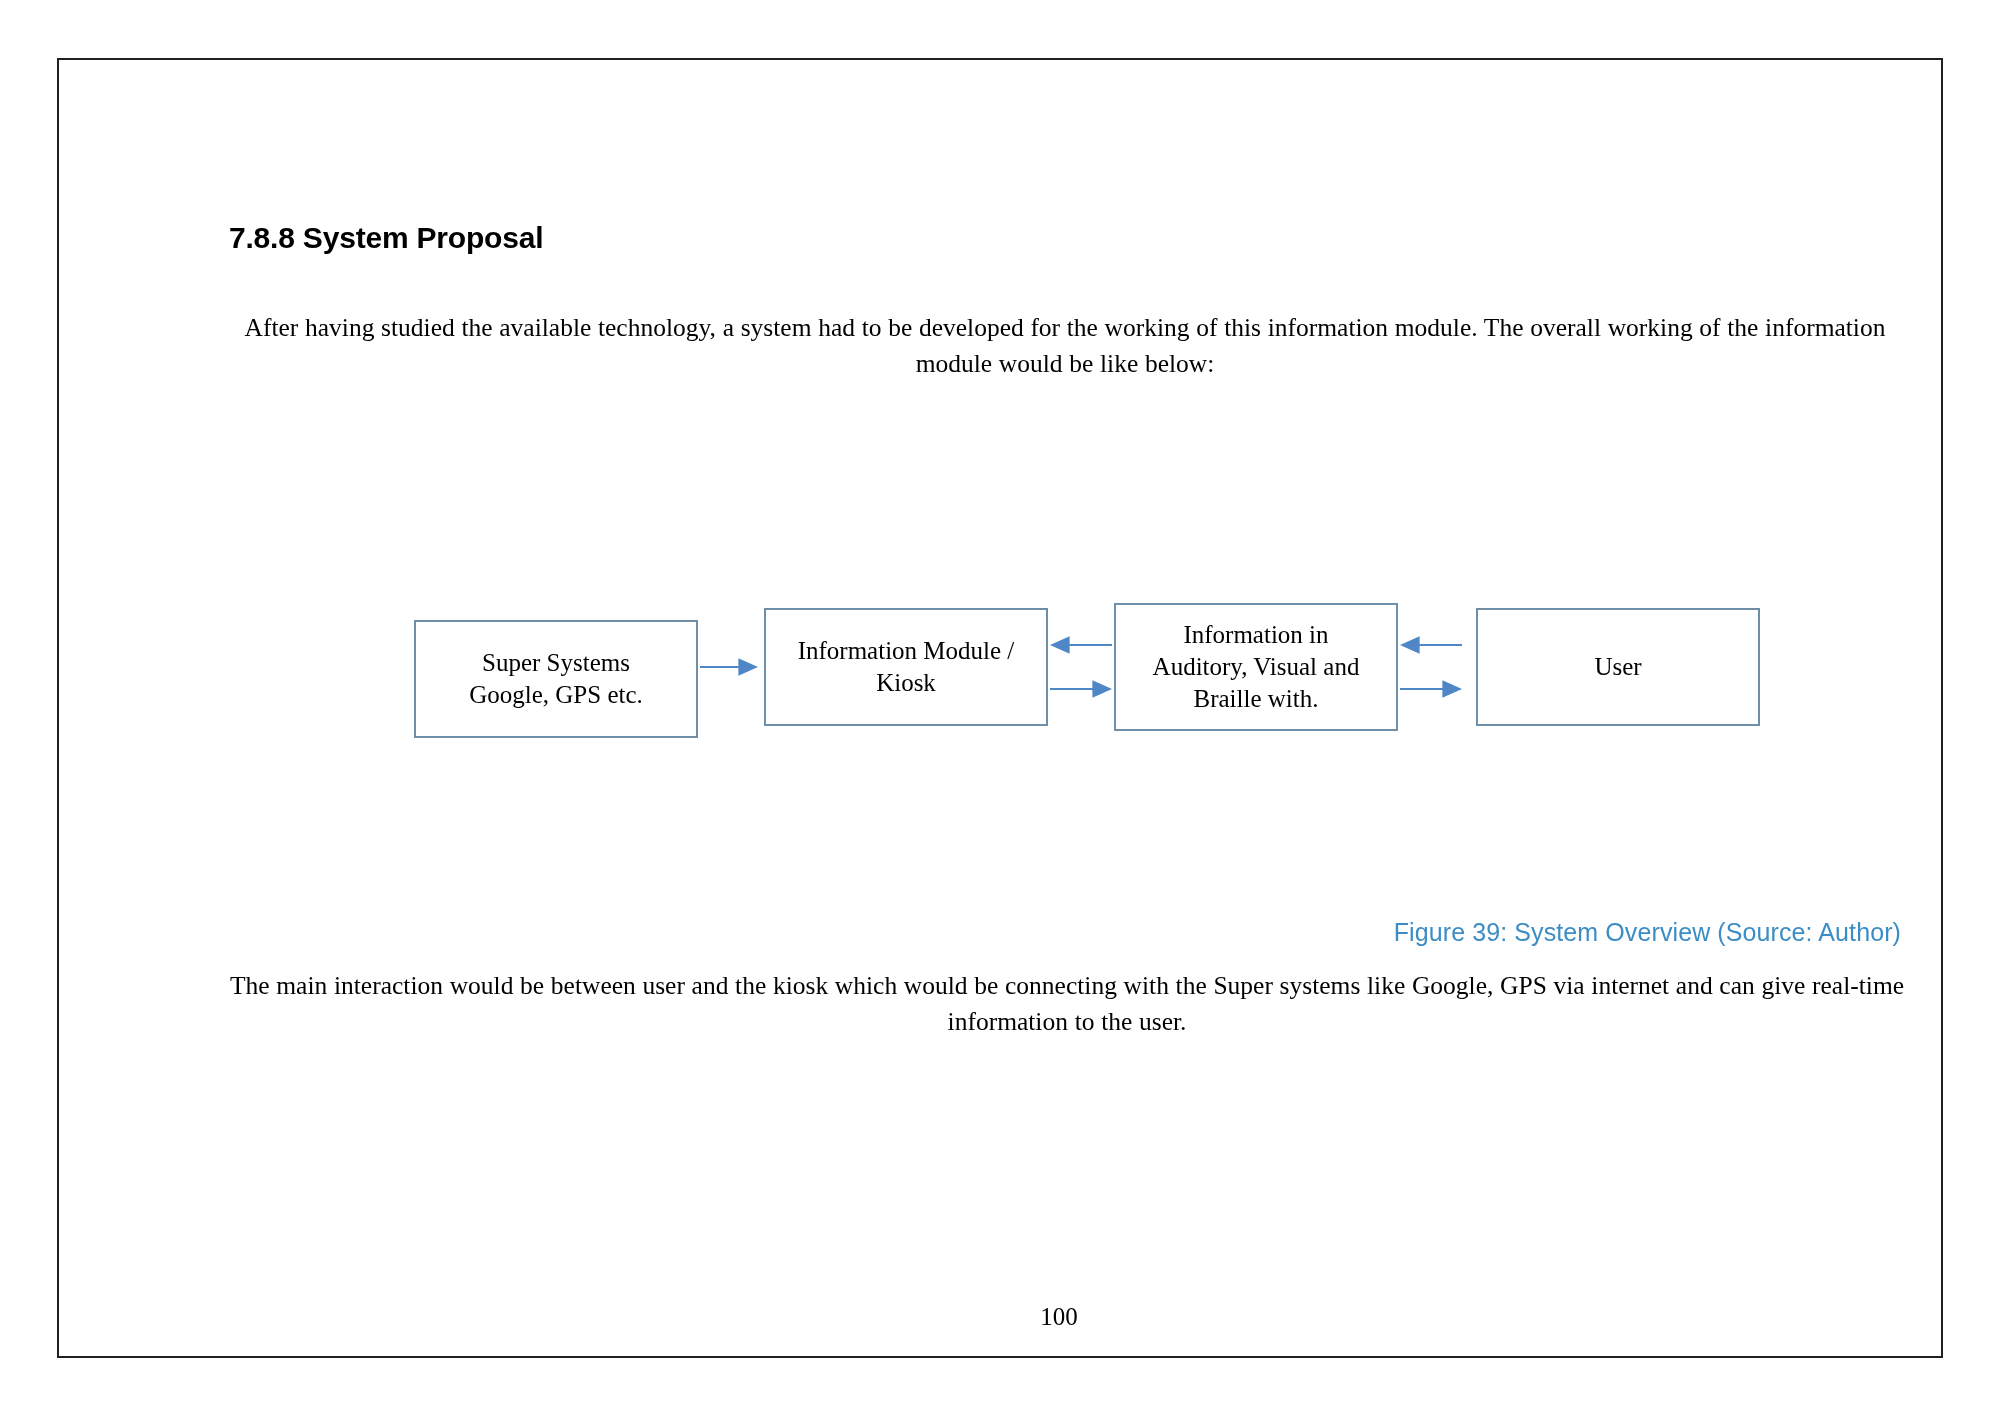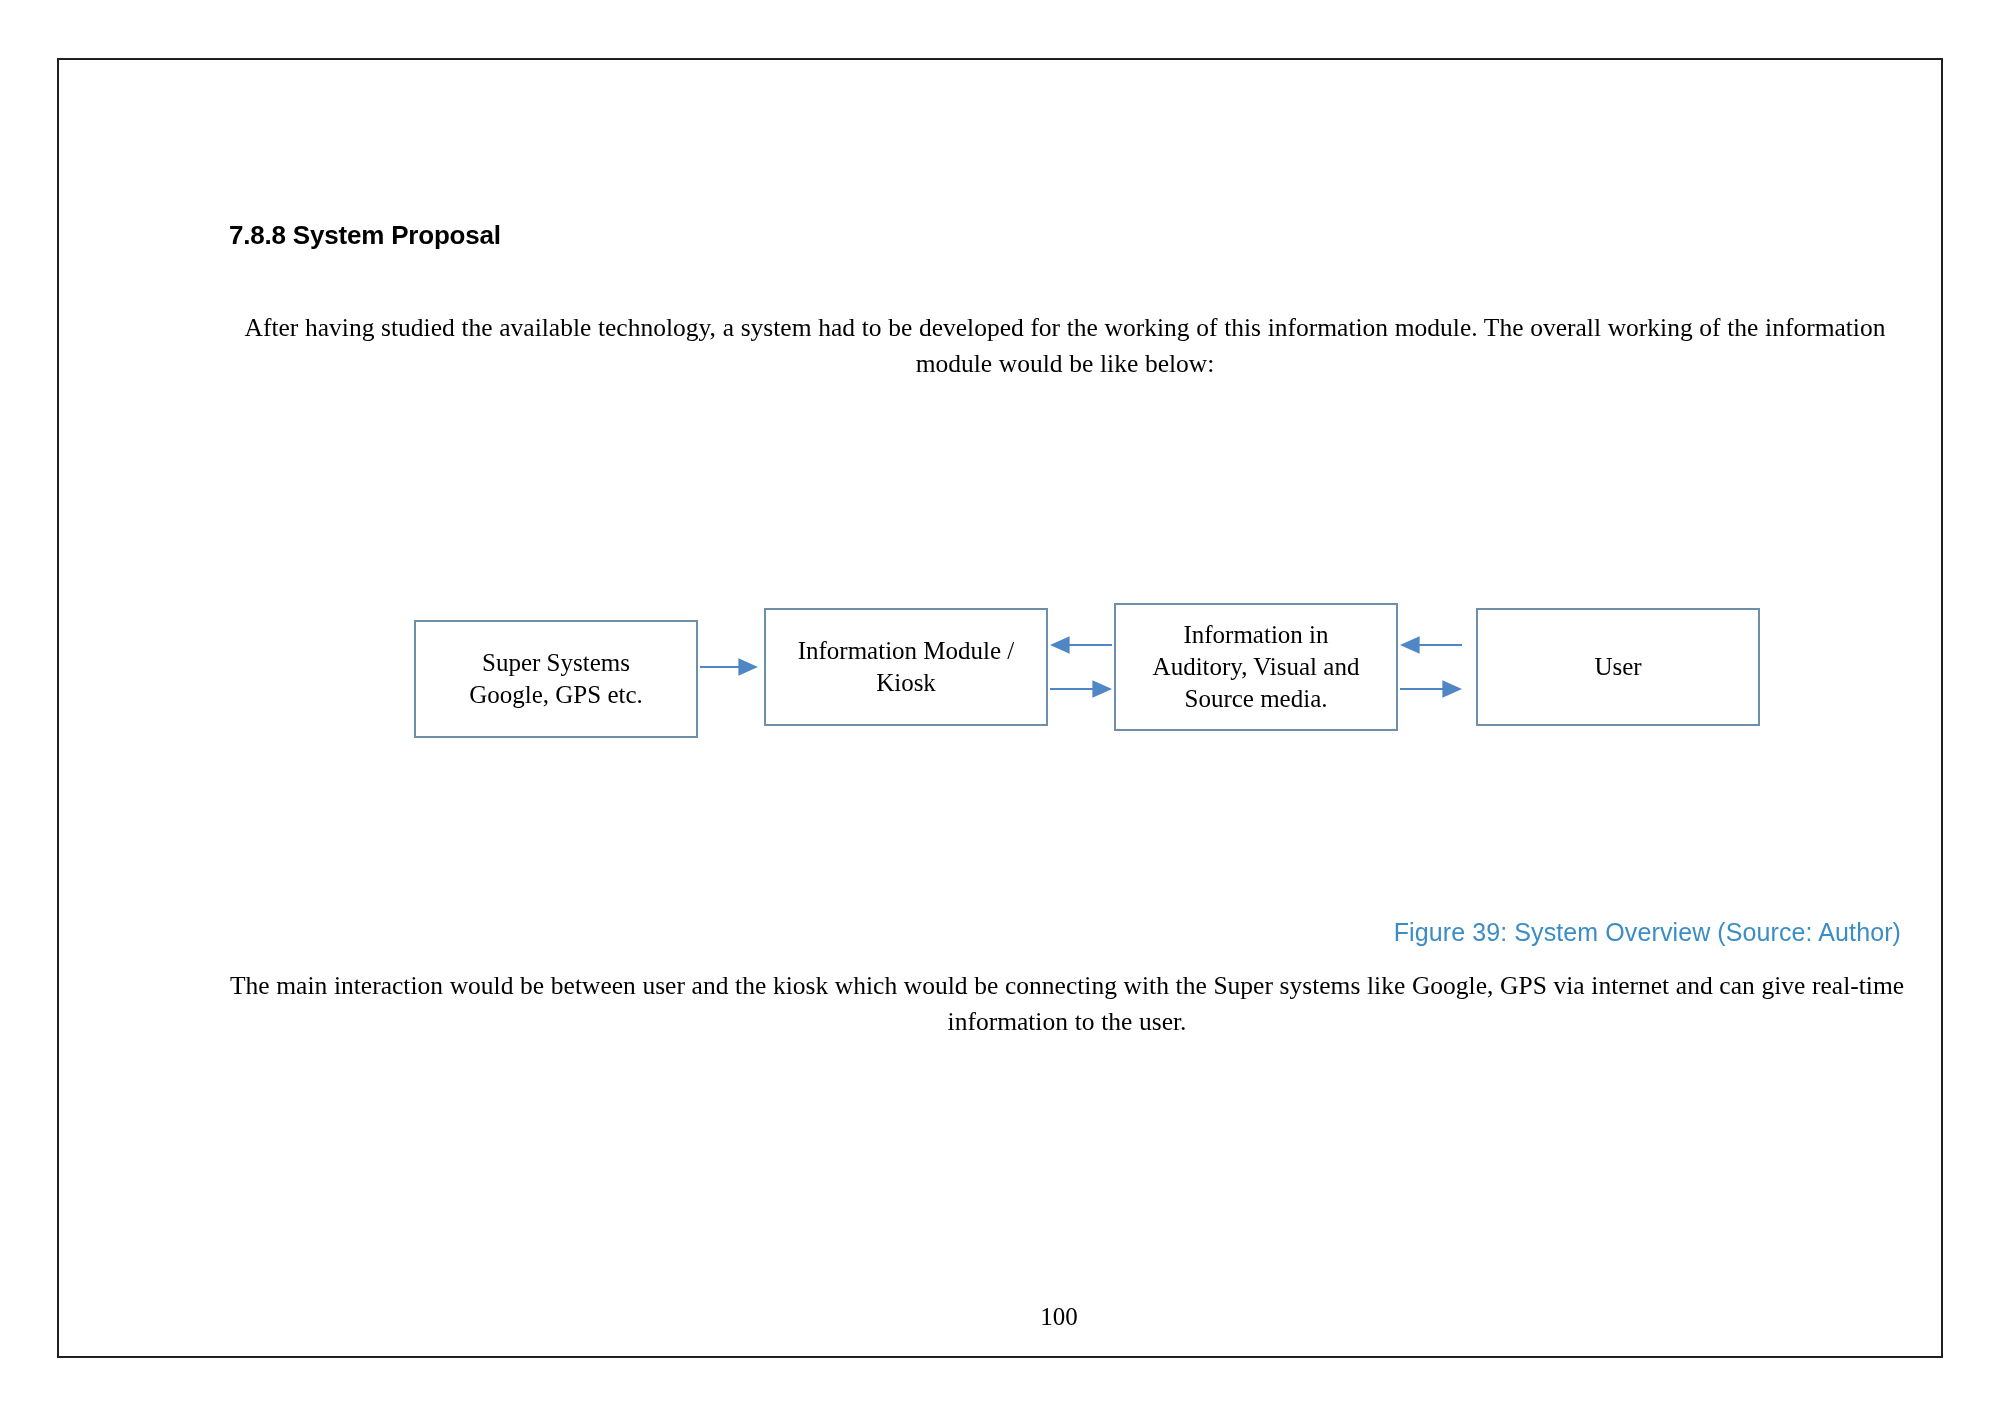--- a/index.html
+++ b/index.html
@@ -31,21 +31,21 @@
   #content {
     position: absolute;
     left: 170px;
     top: 160px;
     width: 1670px;
   }
 
   #section-heading {
     font-family: "Liberation Sans", "DejaVu Sans", sans-serif;
     font-weight: bold;
-    font-size: 26px;
+    font-size: 30px;
     color: #000000;
     letter-spacing: -0.2px;
     margin: 0;
     padding: 0;
     line-height: 1.2;
   }
 
   .body-para {
     font-family: "Liberation Serif", "DejaVu Serif", serif;
     font-size: 25.5px;
@@ -179,21 +179,21 @@
       <div>
         <span>Information Module /</span>
         <span>Kiosk</span>
       </div>
     </div>
 
     <div class="flow-box" id="box-info">
       <div>
         <span>Information in</span>
         <span>Auditory, Visual and</span>
-        <span>Source media.</span>
+        <span>Braille with.</span>
       </div>
     </div>
 
     <div class="flow-box" id="box-user">
       <div>
         <span>User</span>
       </div>
     </div>
 
   </div>

